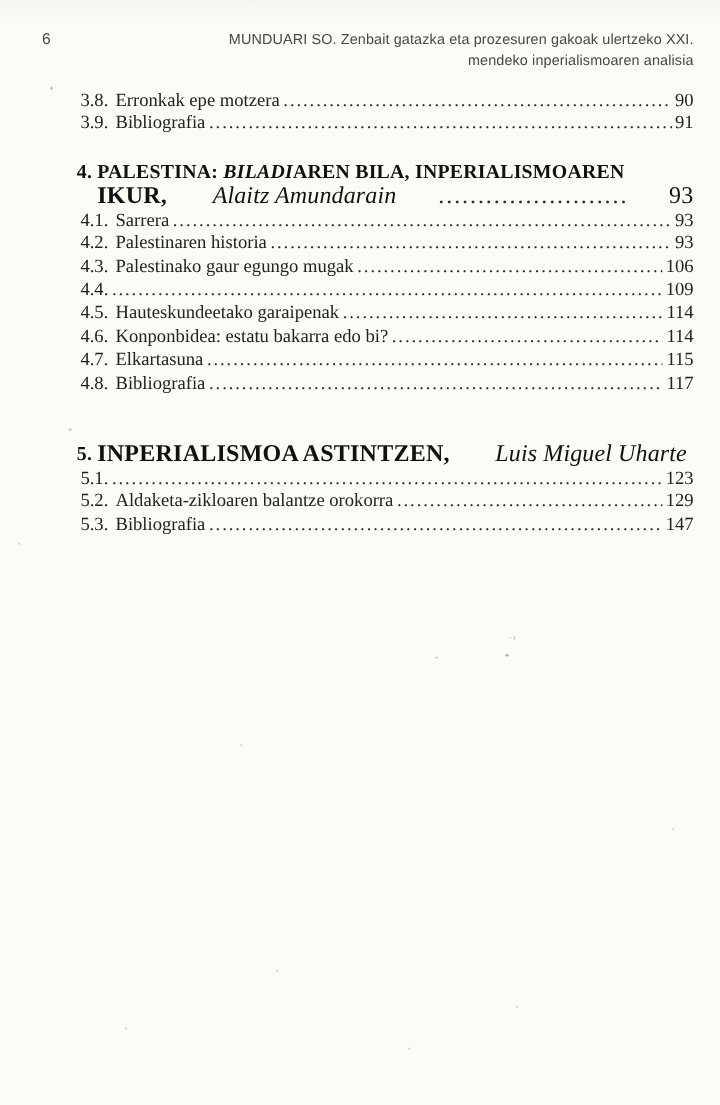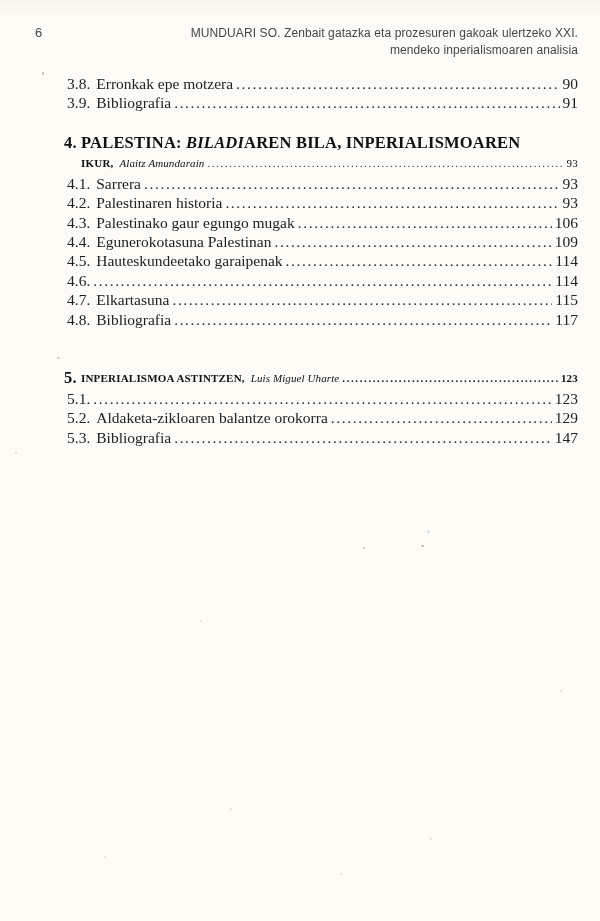--- a/index.html
+++ b/index.html
@@ -55,22 +55,22 @@
     padding-left:81px;
     font-weight:bold;
     font-size:16.5px; line-height:20px;
     color:#111;
     letter-spacing:0.2px;
   }
   .chapter-num{position:absolute; left:64px; top:0;}
   .chapter-line2{
     display:flex; align-items:baseline;
     padding-left:81px; white-space:nowrap;
-    font-size:11px; line-height:20px;
-    color:#111; letter-spacing:0.2px;
+    font-size:20px; line-height:20px;
+    color:#111; letter-spacing:0.2px;gap:32px;
   }
   .b{font-weight:bold;}
   .bi{font-weight:bold; font-style:italic;}
   .it{font-style:italic; font-weight:normal; letter-spacing:0.1px;}
   .chapter-line2 .it{margin-left:6px;}
   .chapter-line2 .dots{letter-spacing:1.6px;}
   .chapter-line2 .entry-page{font-weight:normal;}
   .chapter-line2.bold-leader .entry-page{font-weight:bold;}
   .chapter .entries{margin-top:1px;}
   
@@ -131,32 +131,32 @@
           <span class="entry-page">93</span>
         </div>
         <div class="entry-row">
           <span class="entry-num">4.3.</span>
           <span class="entry-title">Palestinako gaur egungo mugak</span>
           <span class="dots">................................................................................................................................................................</span>
           <span class="entry-page">106</span>
         </div>
         <div class="entry-row">
           <span class="entry-num">4.4.</span>
-          <span class="entry-title">Egunerokotasuna Palestinan</span>
           <span class="dots">................................................................................................................................................................</span>
           <span class="entry-page">109</span>
         </div>
         <div class="entry-row">
           <span class="entry-num">4.5.</span>
           <span class="entry-title">Hauteskundeetako garaipenak</span>
           <span class="dots">................................................................................................................................................................</span>
           <span class="entry-page">114</span>
         </div>
         <div class="entry-row">
           <span class="entry-num">4.6.</span>
+          <span class="entry-title">Konponbidea: estatu bakarra edo bi?</span>
           <span class="dots">................................................................................................................................................................</span>
           <span class="entry-page">114</span>
         </div>
         <div class="entry-row">
           <span class="entry-num">4.7.</span>
           <span class="entry-title">Elkartasuna</span>
           <span class="dots">................................................................................................................................................................</span>
           <span class="entry-page">115</span>
         </div>
         <div class="entry-row">

